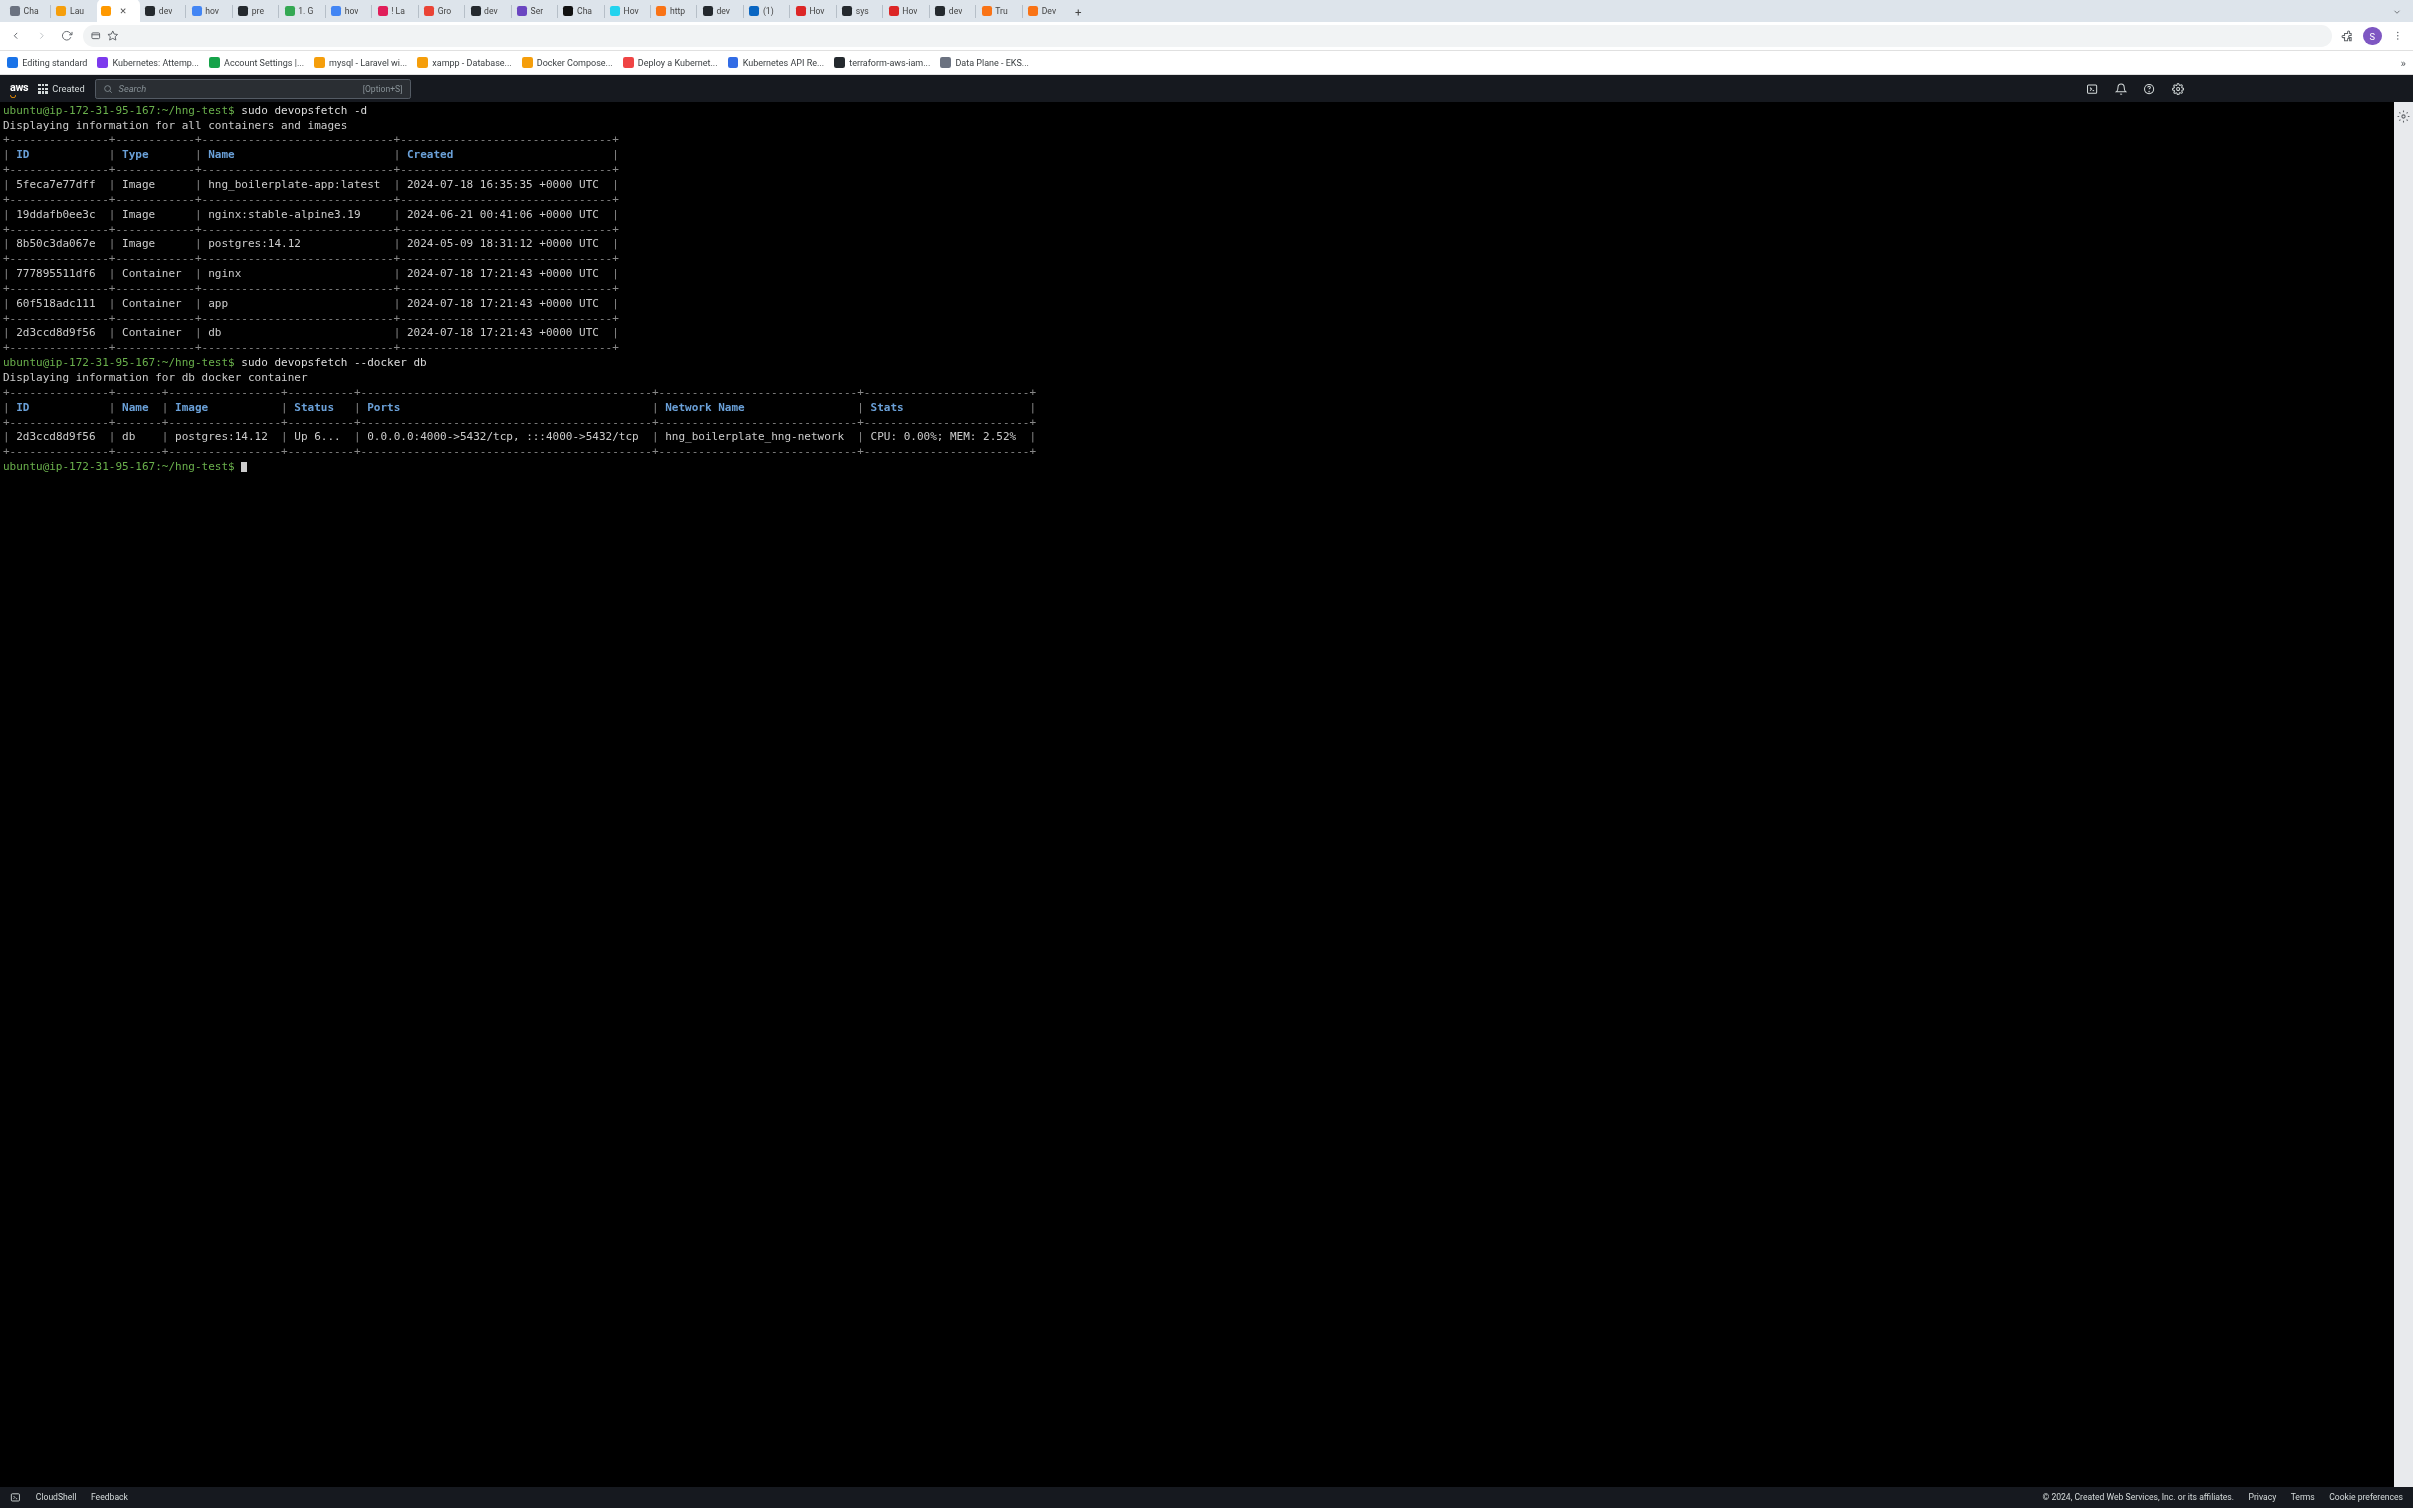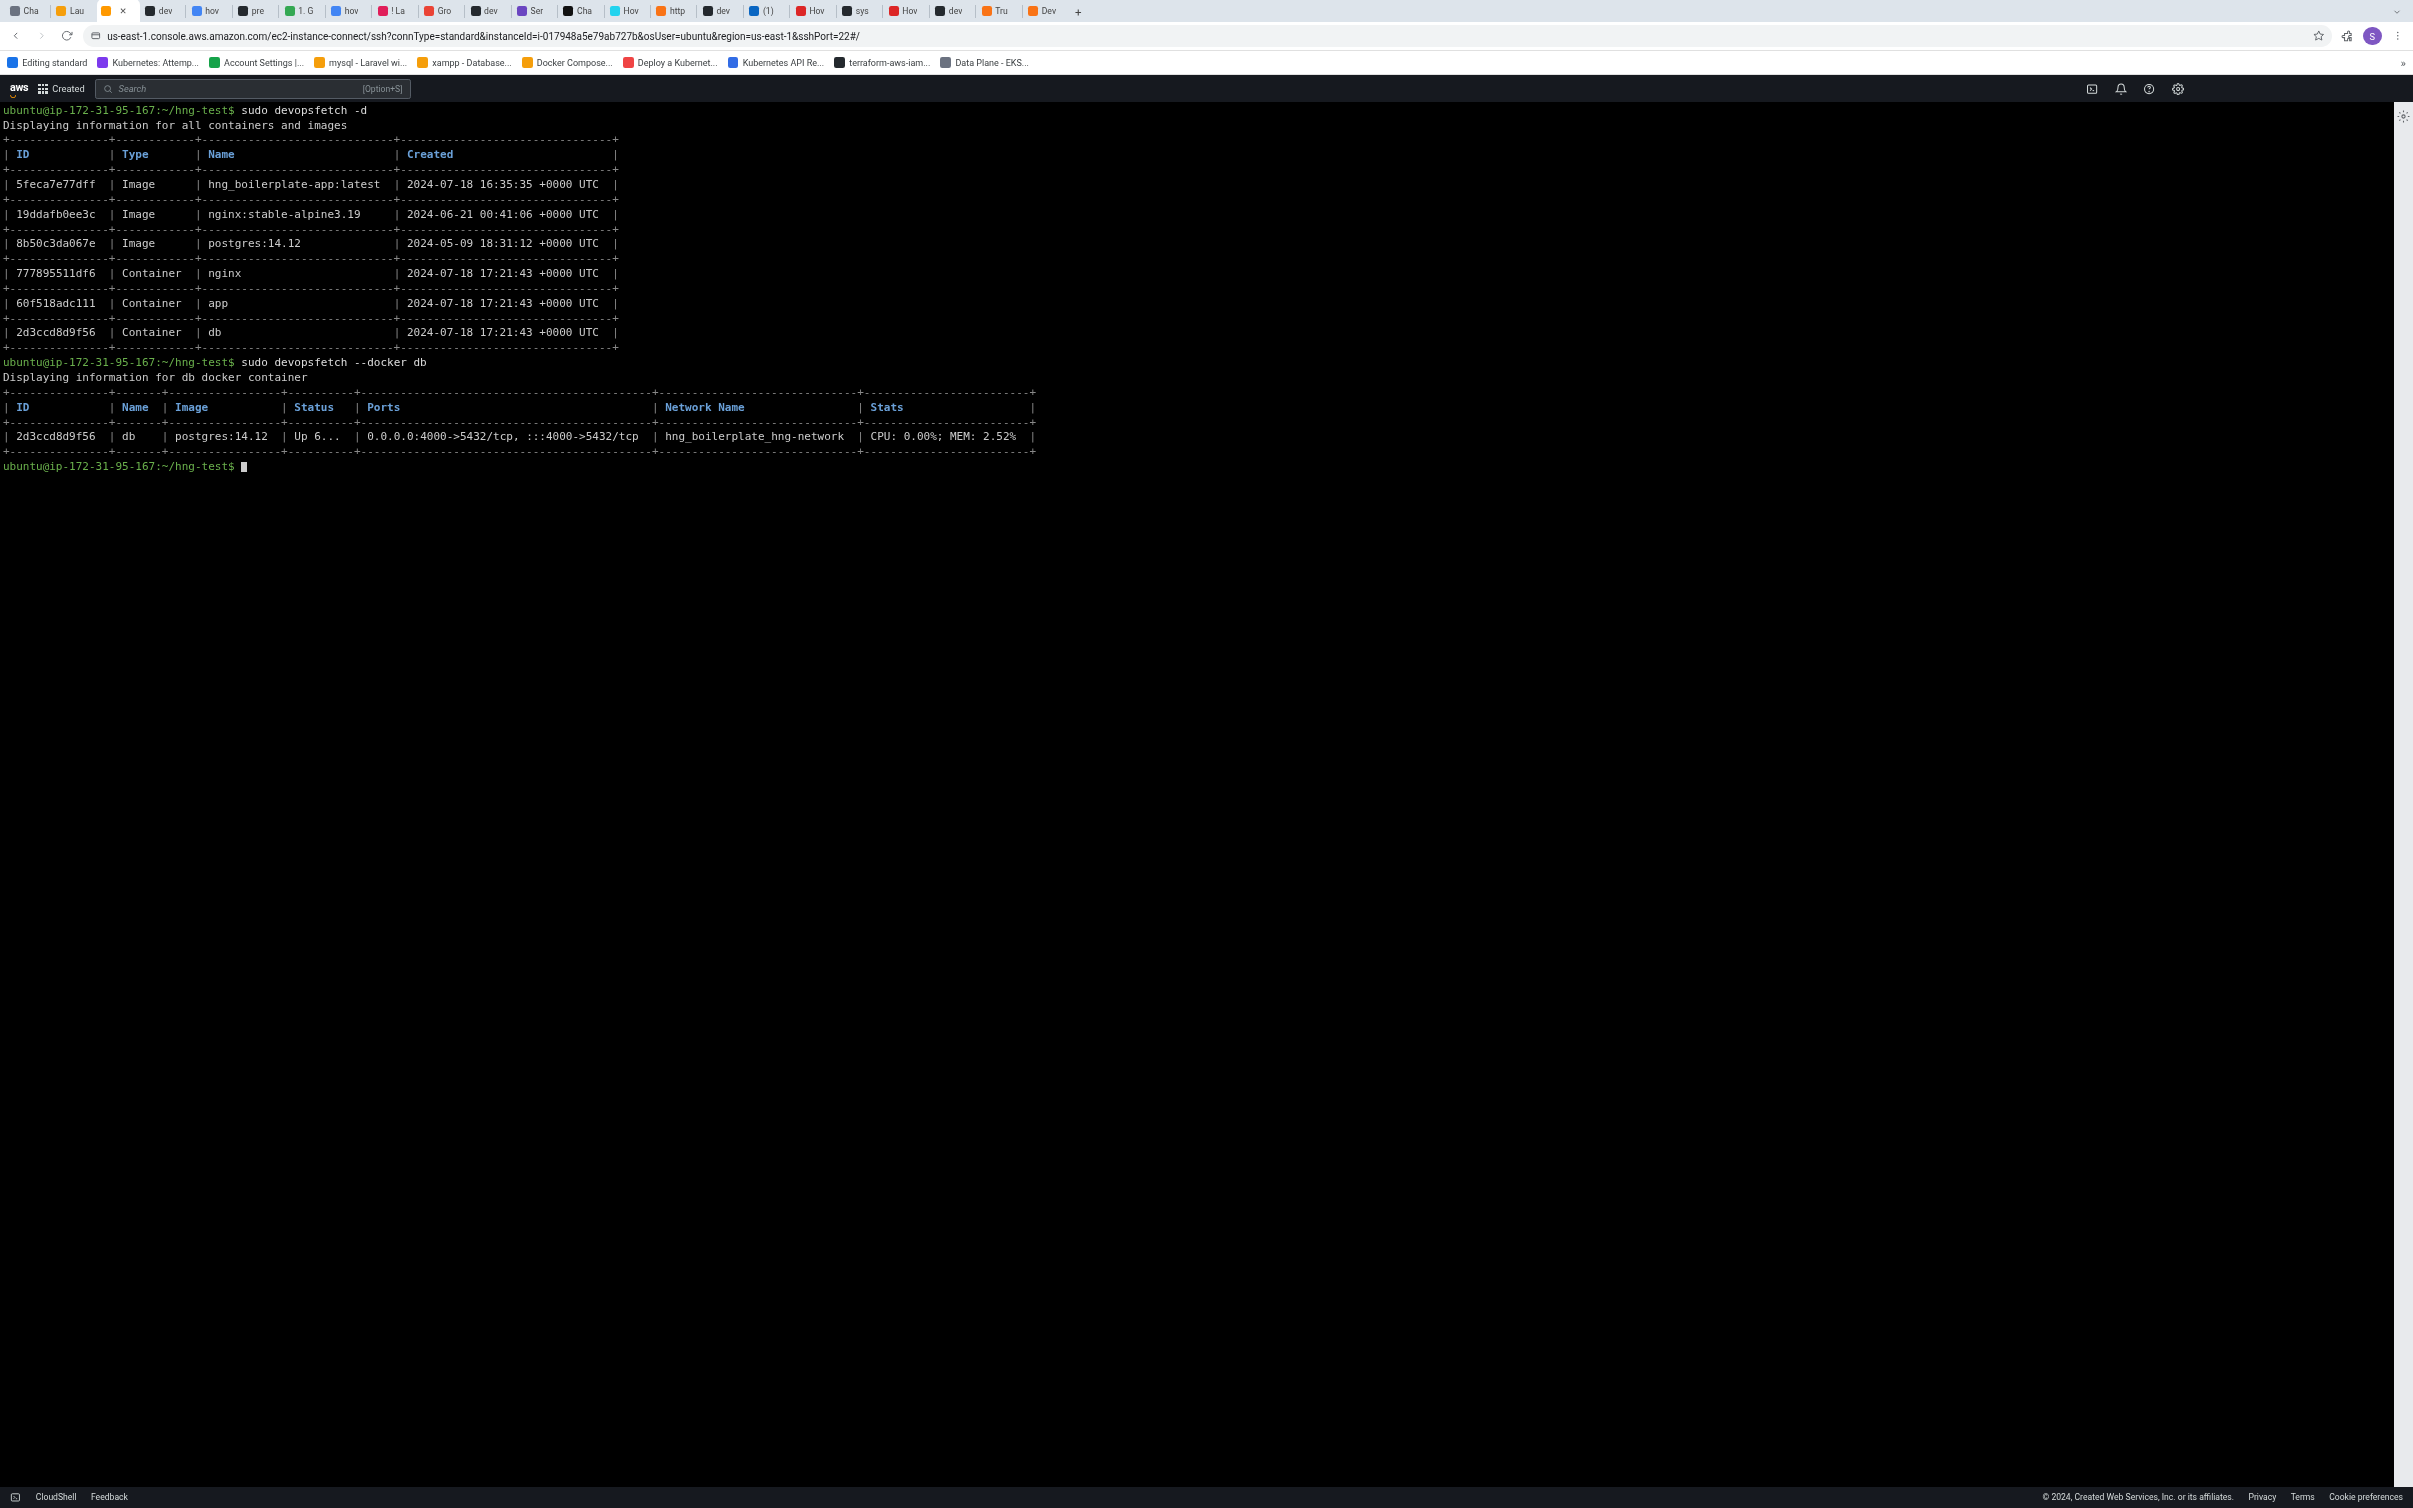--- a/index.html
+++ b/index.html
@@ -207,21 +207,20 @@
         <path d="M20.49 15a9 9 0 1 1-2.12-9.36L23 10"></path>
       </svg>
   </div>
   <div class="omnibox">
     <span class="site-chip">
       <svg width="11.5" height="11.5" viewBox="0 0 24 24" fill="none" stroke="currentColor" stroke-width="2">
           <rect x="4" y="6" width="16" height="12" rx="2"></rect>
           <line x1="4" y1="10" x2="20" y2="10"></line>
         </svg>
     </span>
-    <span class="omni-url">us-east-1.console.aws.amazon.com/ec2-instance-connect/ssh?connType=standard&amp;instanceId=i-017948a5e79ab727b&amp;osUser=ubuntu&amp;region=us-east-1&amp;sshPort=22#/</span>
     <span>
       <svg width="11.5" height="11.5" viewBox="0 0 24 24" fill="none" stroke="#5f6368" stroke-width="2">
           <polygon points="12 2 15 8.5 22 9.3 17 14 18.5 21 12 17.5 5.5 21 7 14 2 9.3 9 8.5 12 2"></polygon>
         </svg>
     </span>
   </div>
   <div class="tb-icon">
     <svg width="12.2" height="12.2" viewBox="0 0 24 24" fill="none" stroke="currentColor" stroke-width="2">
         <path d="M20 7h-3V4a2 2 0 0 0-4 0v3H7v4H4a2 2 0 0 0 0 4h3v6h6v-3a2 2 0 0 1 4 0v3h3v-6h-3a2 2 0 0 1 0-4h3z"></path>
       </svg>

